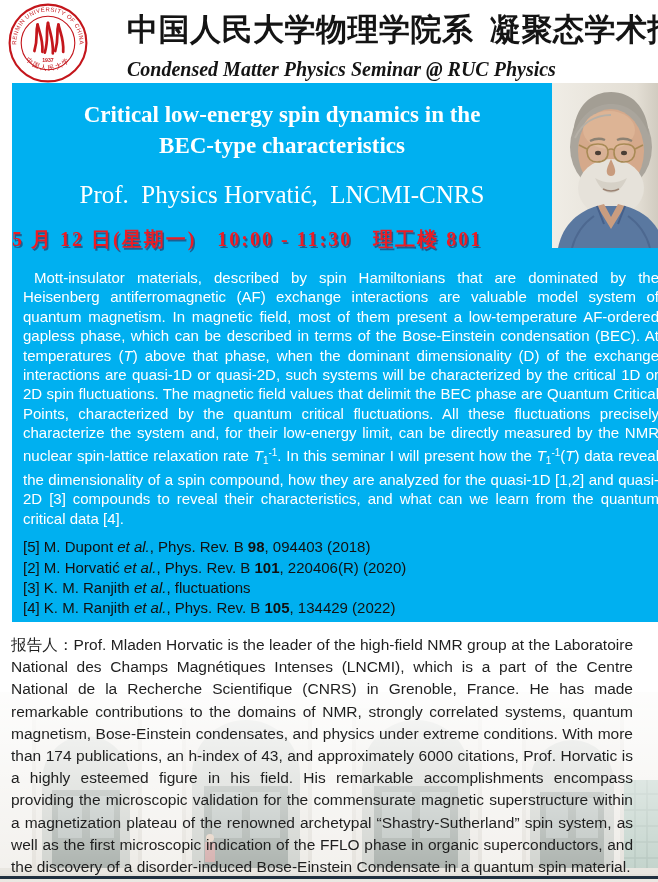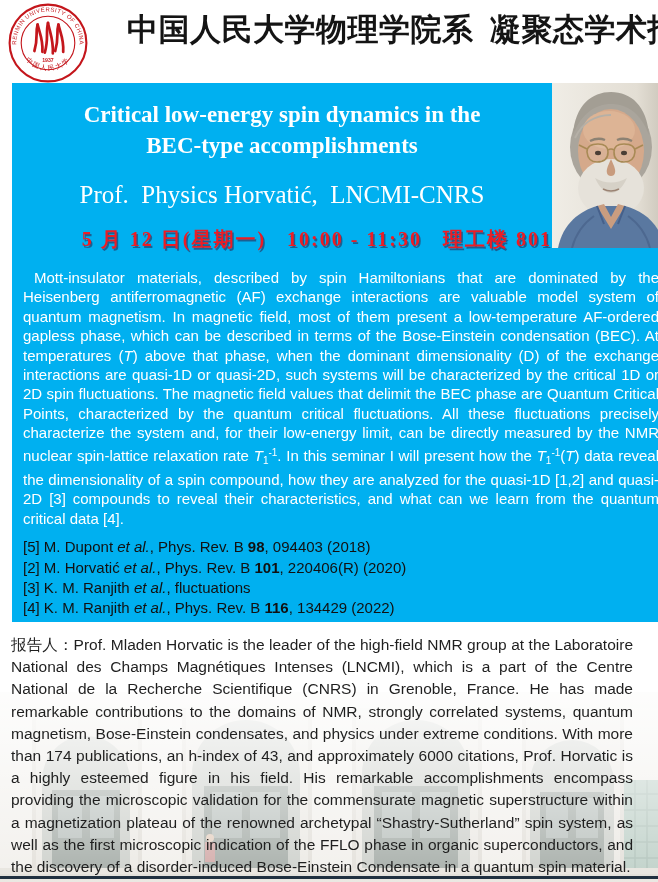--- a/index.html
+++ b/index.html
@@ -16,21 +16,21 @@
             font-style:italic;color:#141414;margin-top:7px;}
 
   
   .banner{position:absolute;top:83px;left:12px;width:658px;height:694px;background:#00B0F0;}
   .photo{position:absolute;top:0;right:0;width:118px;height:165px;}
   .talk-title{width:540px;padding-top:16px;text-align:center;color:#ffffff;
               font-family:"Liberation Serif","DejaVu Serif",serif;font-weight:700;
               font-size:23px;line-height:31px;}
   .speaker{width:540px;margin-top:20px;text-align:center;color:#ffffff;
            font-family:"Liberation Serif","DejaVu Serif",serif;font-size:25px;white-space:pre;}
-  .schedule{width:540px;margin-top:17px;text-align:right;color:#ED1C24;font-weight:700;
+  .schedule{width:540px;margin-top:17px;text-align:left;color:#ED1C24;font-weight:700;
             font-size:20px;letter-spacing:2px;white-space:pre;
             font-family:"Liberation Serif","DejaVu Serif",serif;
             text-shadow:1.5px 1.5px 0 rgba(50,30,70,0.55);}
   .abstract{margin:15px 11px 0 11px;color:#ffffff;font-size:15px;line-height:19.4px;
             text-align:justify;text-indent:11px;}
   .abstract i, .refs i{font-style:italic;}
   .abstract sub{font-size:10px;vertical-align:-3px;}
   .abstract sup{font-size:10px;vertical-align:5px;}
   .refs{margin:9px 11px 0 11px;color:#111111;font-size:15px;line-height:20.3px;}
   .refs b{font-weight:700;}
@@ -70,20 +70,21 @@
           <path d="M50,25 C47,37 51,45 46,62"></path>
           <path d="M50,25 C53,39 57,47 56,63"></path>
           <path d="M63,27 C60,37 64,44 59,60"></path>
           <path d="M63,27 C66,39 70,46 69,61"></path>
         </g>
         <text x="50" y="73.5" text-anchor="middle" font-family="Liberation Sans, DejaVu Sans, sans-serif" font-size="6.5" font-weight="bold" fill="#C4161C">1937</text>
       </svg>
     </div>
     <div class="header-text">
       <div class="title-cn">中国人民大学物理学院系  凝聚态学术报告</div>
+      <div class="title-en">Condensed Matter Physics Seminar @ RUC Physics</div>
     </div>
   </div>
 
   <div class="banner">
 
     <div class="photo">
       <svg viewBox="0 0 118 165" width="118" height="165">
         <defs>
           <linearGradient id="pbg" x1="0" y1="0" x2="1" y2="0">
             <stop offset="0" stop-color="#f0ede6"></stop>
@@ -115,34 +116,34 @@
         </g>
         <path d="M6,165 C11,140 28,128 45,123 L73,123 C92,128 108,141 113,165 Z" fill="#5a78a0"></path>
         <path d="M45,123 L59,146 L73,123 L66,121 L59,134 L52,121 Z" fill="#c99d80"></path>
         <path d="M45,123 L52,141 M73,123 L66,141" stroke="#46608a" stroke-width="2" fill="none"></path>
         <path d="M20,165 C24,150 32,140 42,133 M98,165 C94,150 86,140 76,133" stroke="#4d6890" stroke-width="2" fill="none"></path>
       </svg>
     </div>
 
     <div class="talk-title">
       <div>Critical low-energy spin dynamics in the</div>
-      <div>BEC-type accomplishments</div>
+      <div>BEC-type characteristics</div>
     </div>
 
     <div class="speaker">Prof.  Physics Horvatić,  LNCMI-CNRS</div>
 
     <div class="schedule">5 月 12 日(星期一)   10:00 - 11:30   理工楼 801</div>
 
     <p class="abstract"><span>Mott-insulator materials, described by spin Hamiltonians that are dominated by the Heisenberg antiferromagnetic (AF) exchange interactions are valuable model system of quantum magnetism. In magnetic field, most of them present a low-temperature AF-ordered gapless phase, which can be described in terms of the Bose-Einstein condensation (BEC). At temperatures (</span><i>T</i><span>) above that phase, when the dominant dimensionality (D) of the exchange interactions are quasi-1D or quasi-2D, such systems will be characterized by the critical 1D or 2D spin fluctuations. The magnetic field values that delimit the BEC phase are Quantum Critical Points, characterized by the quantum critical fluctuations. All these fluctuations precisely characterize the system and, for their low-energy limit, can be directly measured by the NMR nuclear spin-lattice relaxation rate </span><i>T</i><sub>1</sub><sup>-1</sup><span>. In this seminar I will present how the </span><i>T</i><sub>1</sub><sup>-1</sup><span>(</span><i>T</i><span>) data reveal the dimensionality of a spin compound, how they are analyzed for the quasi-1D [1,2] and quasi-2D [3] compounds to reveal their characteristics, and what can we learn from the quantum critical data [4].</span></p>
 
     <div class="refs">
       <div><span>[5] M. Dupont </span><i>et al.</i><span>, Phys. Rev. B </span><b>98</b><span>, 094403 (2018)</span></div>
       <div><span>[2] M. Horvatić </span><i>et al.</i><span>, Phys. Rev. B </span><b>101</b><span>, 220406(R) (2020)</span></div>
       <div><span>[3] K. M. Ranjith </span><i>et al.</i><span>, fluctuations</span></div>
-      <div><span>[4] K. M. Ranjith </span><i>et al.</i><span>, Phys. Rev. B </span><b>116</b><span>, 134429 (2022)</span></div>
+      <div><span>[4] K. M. Ranjith </span><i>et al.</i><span>, Phys. Rev. B </span><b>105</b><span>, 134429 (2022)</span></div>
     </div>
   </div>
 
   <div class="bio-section">
     <svg class="building" viewBox="0 0 658 190" preserveAspectRatio="none">
       <rect width="658" height="190" fill="#d8d3c9"></rect>
       <rect width="658" height="16" fill="#e0dbd2"></rect>
       <g fill="#e4e0d8">
         <rect x="0" y="16" width="36" height="160"></rect>
         <rect x="138" y="16" width="48" height="160"></rect>

